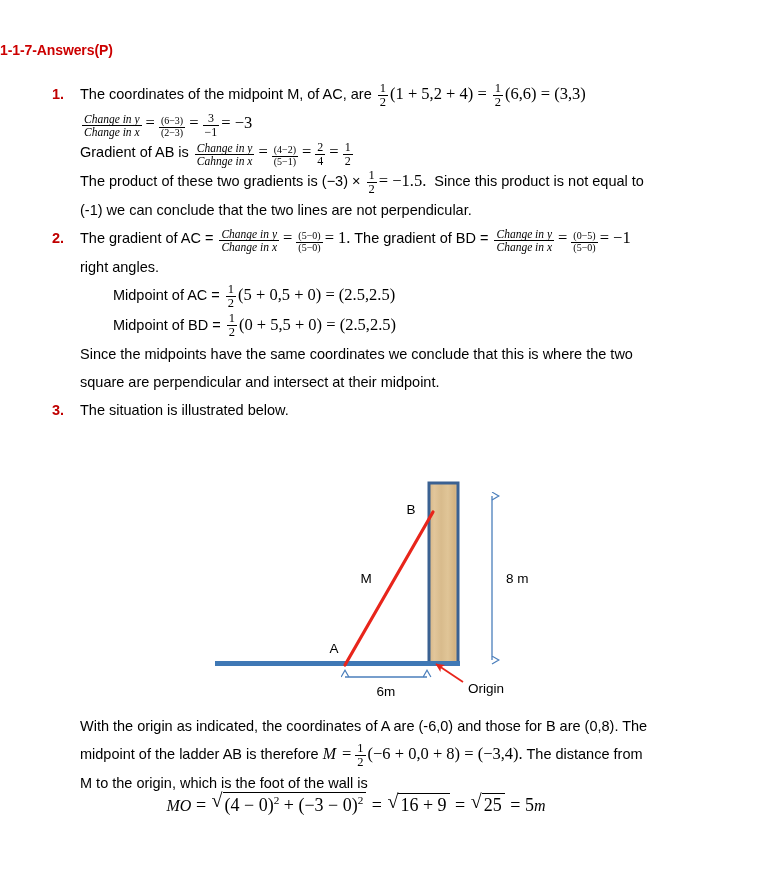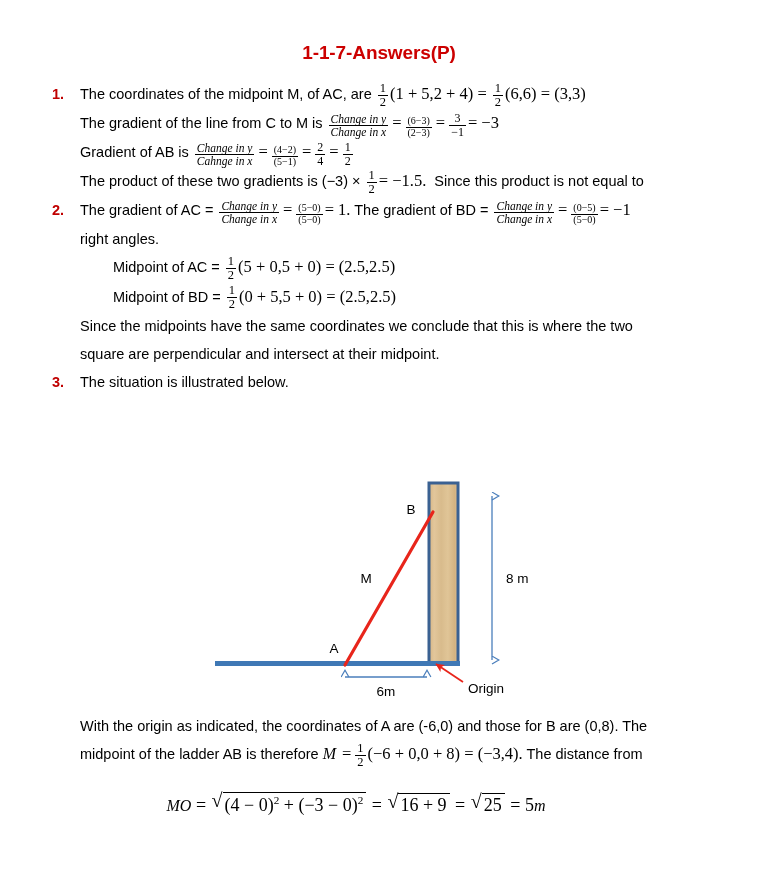--- a/index.html
+++ b/index.html
@@ -22,24 +22,23 @@
     height: 888px;
     box-sizing: border-box;
   }
 
   
   .doc-title {
     position: absolute;
     top: 42px;
     left: 0;
     width: 758px;
-    text-align: center;
     color: #cc0000;
     font-weight: bold;
-    font-size: 19px;
+    font-size: 14px;
     letter-spacing: -0.1px;
   }
 
   
   .body-area {
     position: absolute;
     top: 80px;
     left: 52px;
     width: 690px;
   }
@@ -173,35 +172,35 @@
     <div class="item">
       <span class="item-num">1.</span>
 
       <div class="line">
         <span>The coordinates of the midpoint M, of AC, are</span>
         <span class="frac half"><span class="num">1</span><span class="den">2</span></span><span class="mn">(1 + 5,2 + 4) =</span>
         <span class="frac half"><span class="num">1</span><span class="den">2</span></span><span class="mn">(6,6) = (3,3)</span>
       </div>
 
       <div class="line">
-        <span>The gradient of the line from C to M is</span>
         <span class="frac words"><span class="num">Change in y</span><span class="den">Change in x</span></span><span class="eq">=</span><span class="frac nums"><span class="num">(6−3)</span><span class="den">(2−3)</span></span><span class="eq">=</span><span class="frac tiny"><span class="num">3</span><span class="den">−1</span></span><span class="mn">= −3</span>
       </div>
 
       <div class="line">
         <span>Gradient of AB is</span>
         <span class="frac words"><span class="num">Change in y</span><span class="den">Cahnge in x</span></span><span class="eq">=</span><span class="frac nums"><span class="num">(4−2)</span><span class="den">(5−1)</span></span><span class="eq">=</span><span class="frac tiny"><span class="num">2</span><span class="den">4</span></span><span class="eq">=</span><span class="frac tiny"><span class="num">1</span><span class="den">2</span></span>
       </div>
 
       <div class="line">
         <span>The product of these two gradients is (−3) ×</span>
         <span class="frac half"><span class="num">1</span><span class="den">2</span></span><span class="mn">= −1.5.</span>
         &nbsp;<span>Since this product is not equal to</span>
       </div>
 
+      <div class="line">(-1) we can conclude that the two lines are not perpendicular.</div>
     </div>
 
     <div class="item">
       <span class="item-num">2.</span>
 
       <div class="line">
         <span>The gradient of AC =</span>
         <span class="frac words"><span class="num">Change in y</span><span class="den">Change in x</span></span><span class="eq">=</span><span class="frac nums"><span class="num">(5−0)</span><span class="den">(5−0)</span></span><span class="mn">= 1.</span>
         <span>The gradient of BD =</span>
         <span class="frac words"><span class="num">Change in y</span><span class="den">Change in x</span></span><span class="eq">=</span><span class="frac nums"><span class="num">(0−5)</span><span class="den">(5−0)</span></span><span class="mn">= −1</span>
@@ -282,20 +281,21 @@
   </div>
 
   <div class="body-area" style="top:712px;left:80px;width:662px;">
     <div class="line">With the origin as indicated, the coordinates of A are (-6,0) and those for B are (0,8). The</div>
     <div class="line">
       <span>midpoint of the ladder AB is therefore</span>
       <span class="mi">M</span>
       <span class="eq">=</span><span class="frac half"><span class="num">1</span><span class="den">2</span></span><span class="mn">(−6 + 0,0 + 8) = (−3,4).</span>
       <span>The distance from</span>
     </div>
+    <div class="line">M to the origin, which is the foot of the wall is</div>
   </div>
 
   <div class="display-eq">
     <span class="mi">MO</span>
     <span>=</span>
     <span class="sqrt">
       <span class="sign">√</span>
       <span class="radicand"><span>(4 − 0)</span><sup class="exp">2</sup><span> + </span><span>(−3 − 0)</span><sup class="exp">2</sup></span>
     </span>
     <span>=</span>

